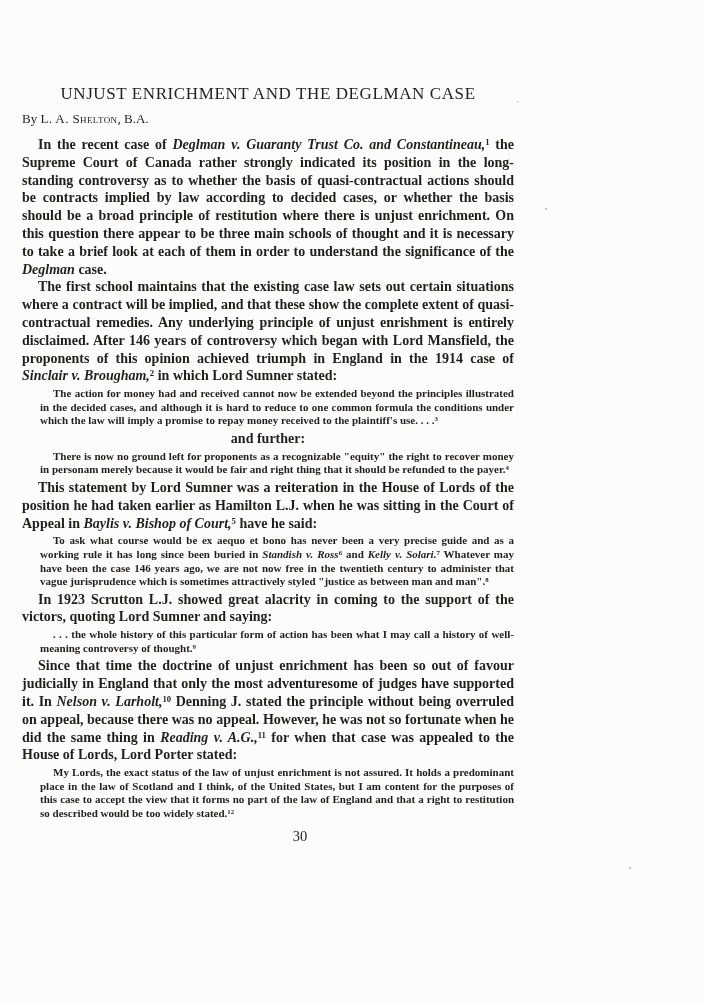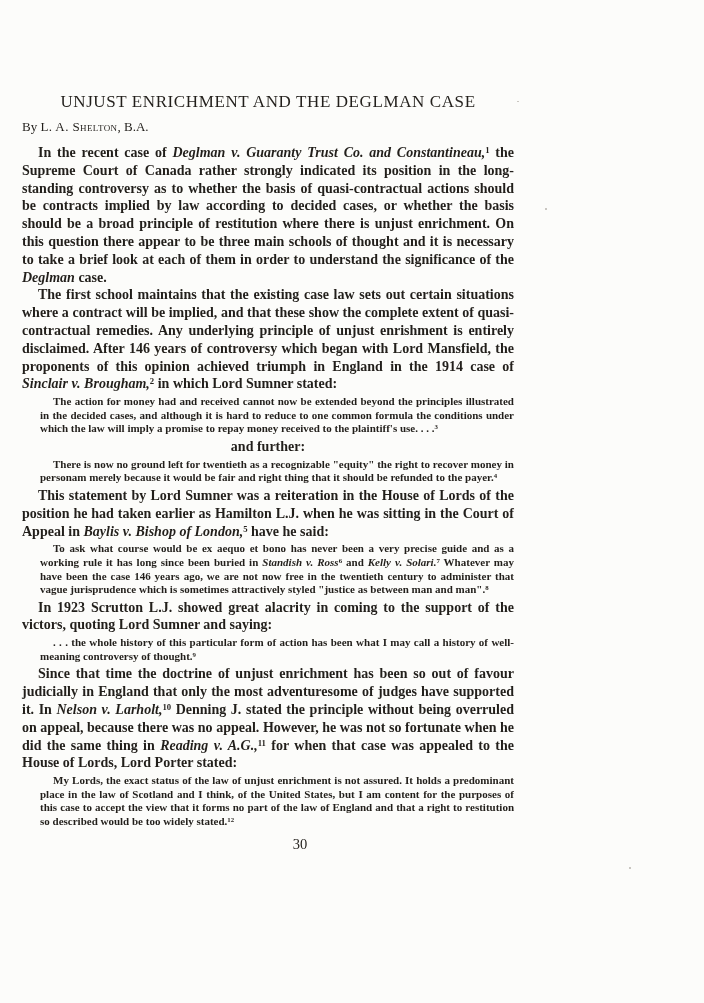--- a/index.html
+++ b/index.html
@@ -12,21 +12,21 @@
     width: 704px;
     height: 1003px;
     background: #fcfcfa;
     color: #221f1b;
     font-family: "Liberation Serif", "DejaVu Serif", serif;
     overflow: hidden;
   }
   .column {
     position: absolute;
     left: 22px;
-    top: 92px;
+    top: 84px;
     width: 492px;
   }
   .title {
     margin: 0;
     text-align: center;
     font-size: 17px;
     font-weight: normal;
     letter-spacing: 0.6px;
     white-space: nowrap;
   }
@@ -91,22 +91,22 @@
   <div class="column">
     <h1 class="title">UNJUST ENRICHMENT AND THE DEGLMAN CASE</h1>
     <div class="byline">
       <span>By </span><span class="sc">L. A. Shelton</span><span>, B.A.</span>
     </div>
     <div class="article-body">
         <p class="paragraph"><span>In the recent case of </span><em>Deglman v. Guaranty Trust Co. and Constantineau,</em><sup>1</sup><span> the Supreme Court of Canada rather strongly indicated its position in the long-standing controversy as to whether the basis of quasi-contractual actions should be contracts implied by law according to decided cases, or whether the basis should be a broad principle of restitution where there is unjust enrichment. On this question there appear to be three main schools of thought and it is necessary to take a brief look at each of them in order to understand the significance of the </span><em>Deglman</em><span> case.</span></p>
         <p class="paragraph"><span>The first school maintains that the existing case law sets out certain situations where a contract will be implied, and that these show the complete extent of quasi-contractual remedies. Any underlying principle of unjust enrishment is entirely disclaimed. After 146 years of controversy which began with Lord Mansfield, the proponents of this opinion achieved triumph in England in the 1914 case of </span><em>Sinclair v. Brougham,</em><sup>2</sup><span> in which Lord Sumner stated:</span></p>
         <p class="quote"><span>The action for money had and received cannot now be extended beyond the principles illustrated in the decided cases, and although it is hard to reduce to one common formula the conditions under which the law will imply a promise to repay money received to the plaintiff's use. . . .</span><sup>3</sup></p>
         <p class="leadin"><span>and further:</span></p>
-        <p class="quote"><span>There is now no ground left for twentieth as a recognizable "equity" the right to recover money in personam merely because it would be fair and right thing that it should be refunded to the payer.</span><sup>4</sup></p>
-        <p class="paragraph"><span>This statement by Lord Sumner was a reiteration in the House of Lords of the position he had taken earlier as Hamilton L.J. when he was sitting in the Court of Appeal in </span><em>Baylis v. Bishop of London,</em><sup>5</sup><span> have he said:</span></p>
+        <p class="quote"><span>There is now no ground left for proponents as a recognizable "equity" the right to recover money in personam merely because it would be fair and right thing that it should be refunded to the payer.</span><sup>4</sup></p>
+        <p class="paragraph"><span>This statement by Lord Sumner was a reiteration in the House of Lords of the position he had taken earlier as Hamilton L.J. when he was sitting in the Court of Appeal in </span><em>Baylis v. Bishop of Court,</em><sup>5</sup><span> have he said:</span></p>
         <p class="quote"><span>To ask what course would be ex aequo et bono has never been a very precise guide and as a working rule it has long since been buried in </span><em>Standish v. Ross</em><sup>6</sup><span> and </span><em>Kelly v. Solari.</em><sup>7</sup><span> Whatever may have been the case 146 years ago, we are not now free in the twentieth century to administer that vague jurisprudence which is sometimes attractively styled "justice as between man and man".</span><sup>8</sup></p>
         <p class="paragraph"><span>In 1923 Scrutton L.J. showed great alacrity in coming to the support of the victors, quoting Lord Sumner and saying:</span></p>
         <p class="quote"><span>. . . the whole history of this particular form of action has been what I may call a history of well-meaning controversy of thought.</span><sup>9</sup></p>
         <p class="paragraph"><span>Since that time the doctrine of unjust enrichment has been so out of favour judicially in England that only the most adventuresome of judges have supported it. In </span><em>Nelson v. Larholt,</em><sup>10</sup><span> Denning J. stated the principle without being overruled on appeal, because there was no appeal. However, he was not so fortunate when he did the same thing in </span><em>Reading v. A.G.,</em><sup>11</sup><span> for when that case was appealed to the House of Lords, Lord Porter stated:</span></p>
         <p class="quote"><span>My Lords, the exact status of the law of unjust enrichment is not assured. It holds a predominant place in the law of Scotland and I think, of the United States, but I am content for the purposes of this case to accept the view that it forms no part of the law of England and that a right to restitution so described would be too widely stated.</span><sup>12</sup></p>
       </div>
     <div class="page-number">30</div>
   </div>
   <div class="speck" style="left:545px;top:208px;width:2px;height:2px;"></div>
   <div class="speck" style="left:629px;top:867px;width:2px;height:2px;"></div>

